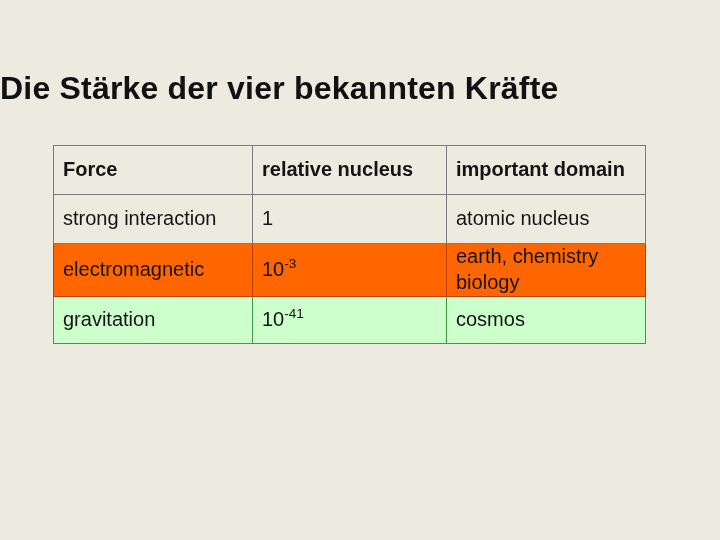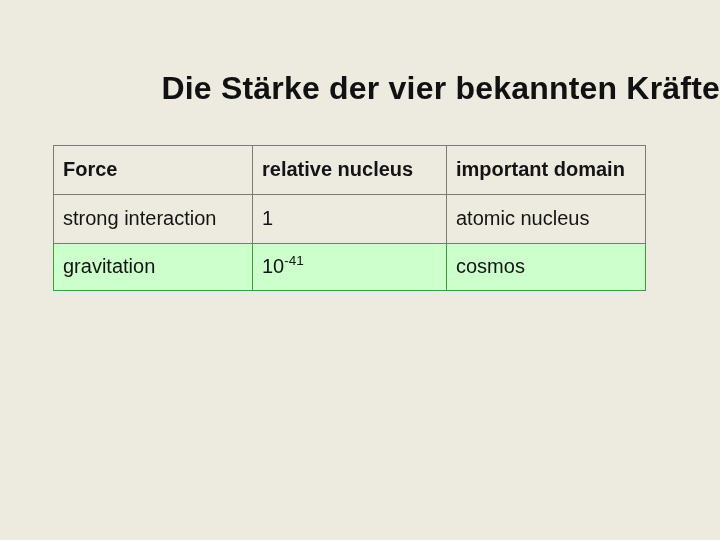--- a/index.html
+++ b/index.html
@@ -19,21 +19,21 @@
     position: relative;
     width: 720px;
     height: 540px;
     box-sizing: border-box;
   }
   .slide-title {
     position: absolute;
     left: 0;
     top: 70px;
     width: 720px;
-    text-align: right;
+    text-align: left;
     font-size: 32px;
     font-weight: bold;
     letter-spacing: 0.2px;
     color: #111111;
     white-space: nowrap;
   }
   .force-table {
     position: absolute;
     left: 53px;
     top: 145px;
@@ -100,20 +100,26 @@
         <td>relative nucleus</td>
         <td>important domain</td>
       </tr>
 
       <tr class="row-plain">
         <td>strong interaction</td>
         <td><span class="exp-base">1</span><sup></sup></td>
         <td>atomic nucleus</td>
       </tr>
 
+      <tr class="row-highlight-orange">
+        <td>electromagnetic</td>
+        <td><span class="exp-base">10</span><sup>-3</sup></td>
+        <td class="cell-multiline">earth, chemistry
+ biology</td>
+      </tr>
 
 
       <tr class="row-highlight-green">
         <td>gravitation</td>
         <td><span class="exp-base">10</span><sup>-41</sup></td>
         <td>cosmos</td>
       </tr>
     </tbody>
   </table>
 

